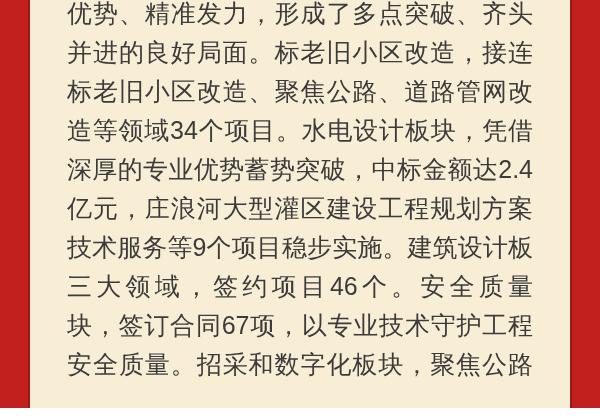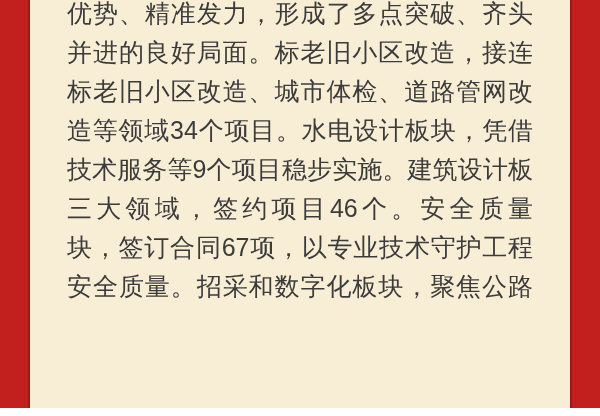--- a/index.html
+++ b/index.html
@@ -55,22 +55,24 @@
 </style>
 </head>
 <body>
 
 <div class="page">
   <div class="band left"></div>
   <div class="content">
     <div class="article-text">
       <div class="line">优势、精准发力，形成了多点突破、齐头</div>
       <div class="line">并进的良好局面。标老旧小区改造，接连中</div>
-      <div class="line">标老旧小区改造、城市体检、道路管网改</div>
+      <div class="line">标老旧小区改造、聚焦公路、道路管网改</div>
       <div class="line">造等领域34个项目。水电设计板块，凭借</div>
+      <div class="line">深厚的专业优势蓄势突破，中标金额达2.4</div>
+      <div class="line">亿元，庄浪河大型灌区建设工程规划方案</div>
       <div class="line">技术服务等9个项目稳步实施。建筑设计板块</div>
       <div class="line">三大领域，签约项目46个。安全质量</div>
       <div class="line">块，签订合同67项，以专业技术守护工程</div>
       <div class="line">安全质量。招采和数字化板块，聚焦公路</div>
     </div>
   </div>
   <div class="band right"></div>
 </div>
 
 </body></html>

